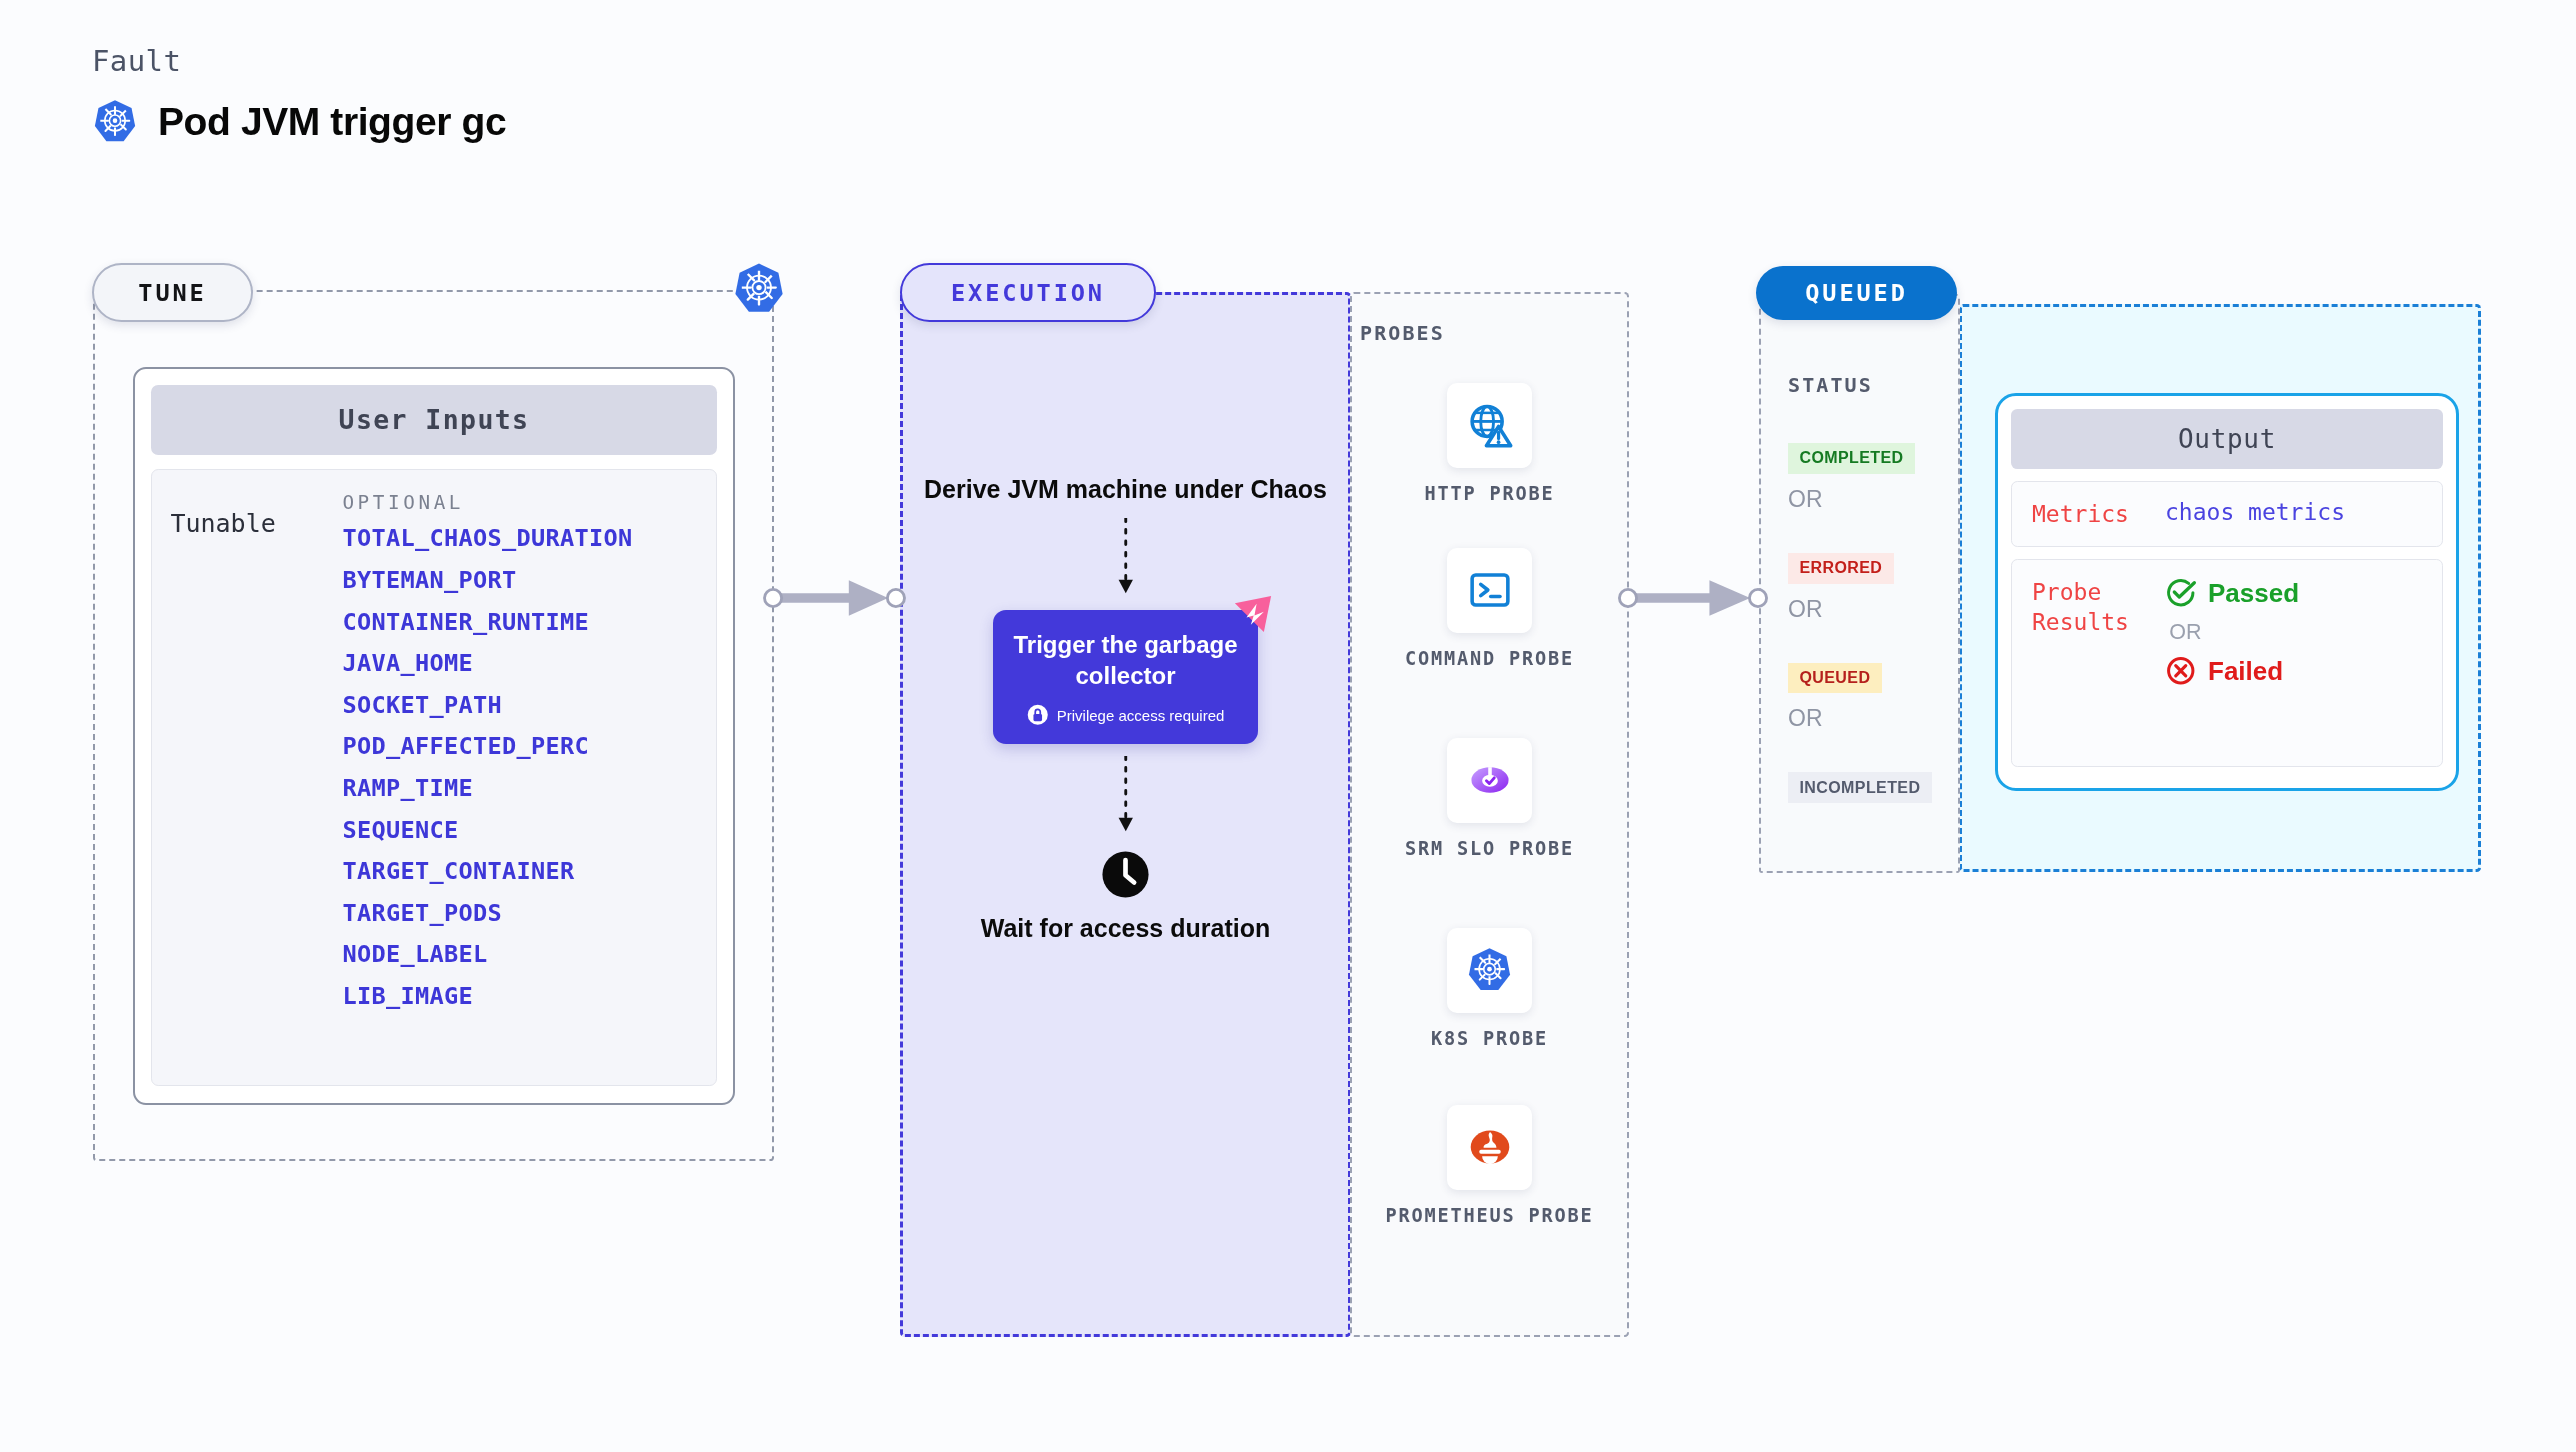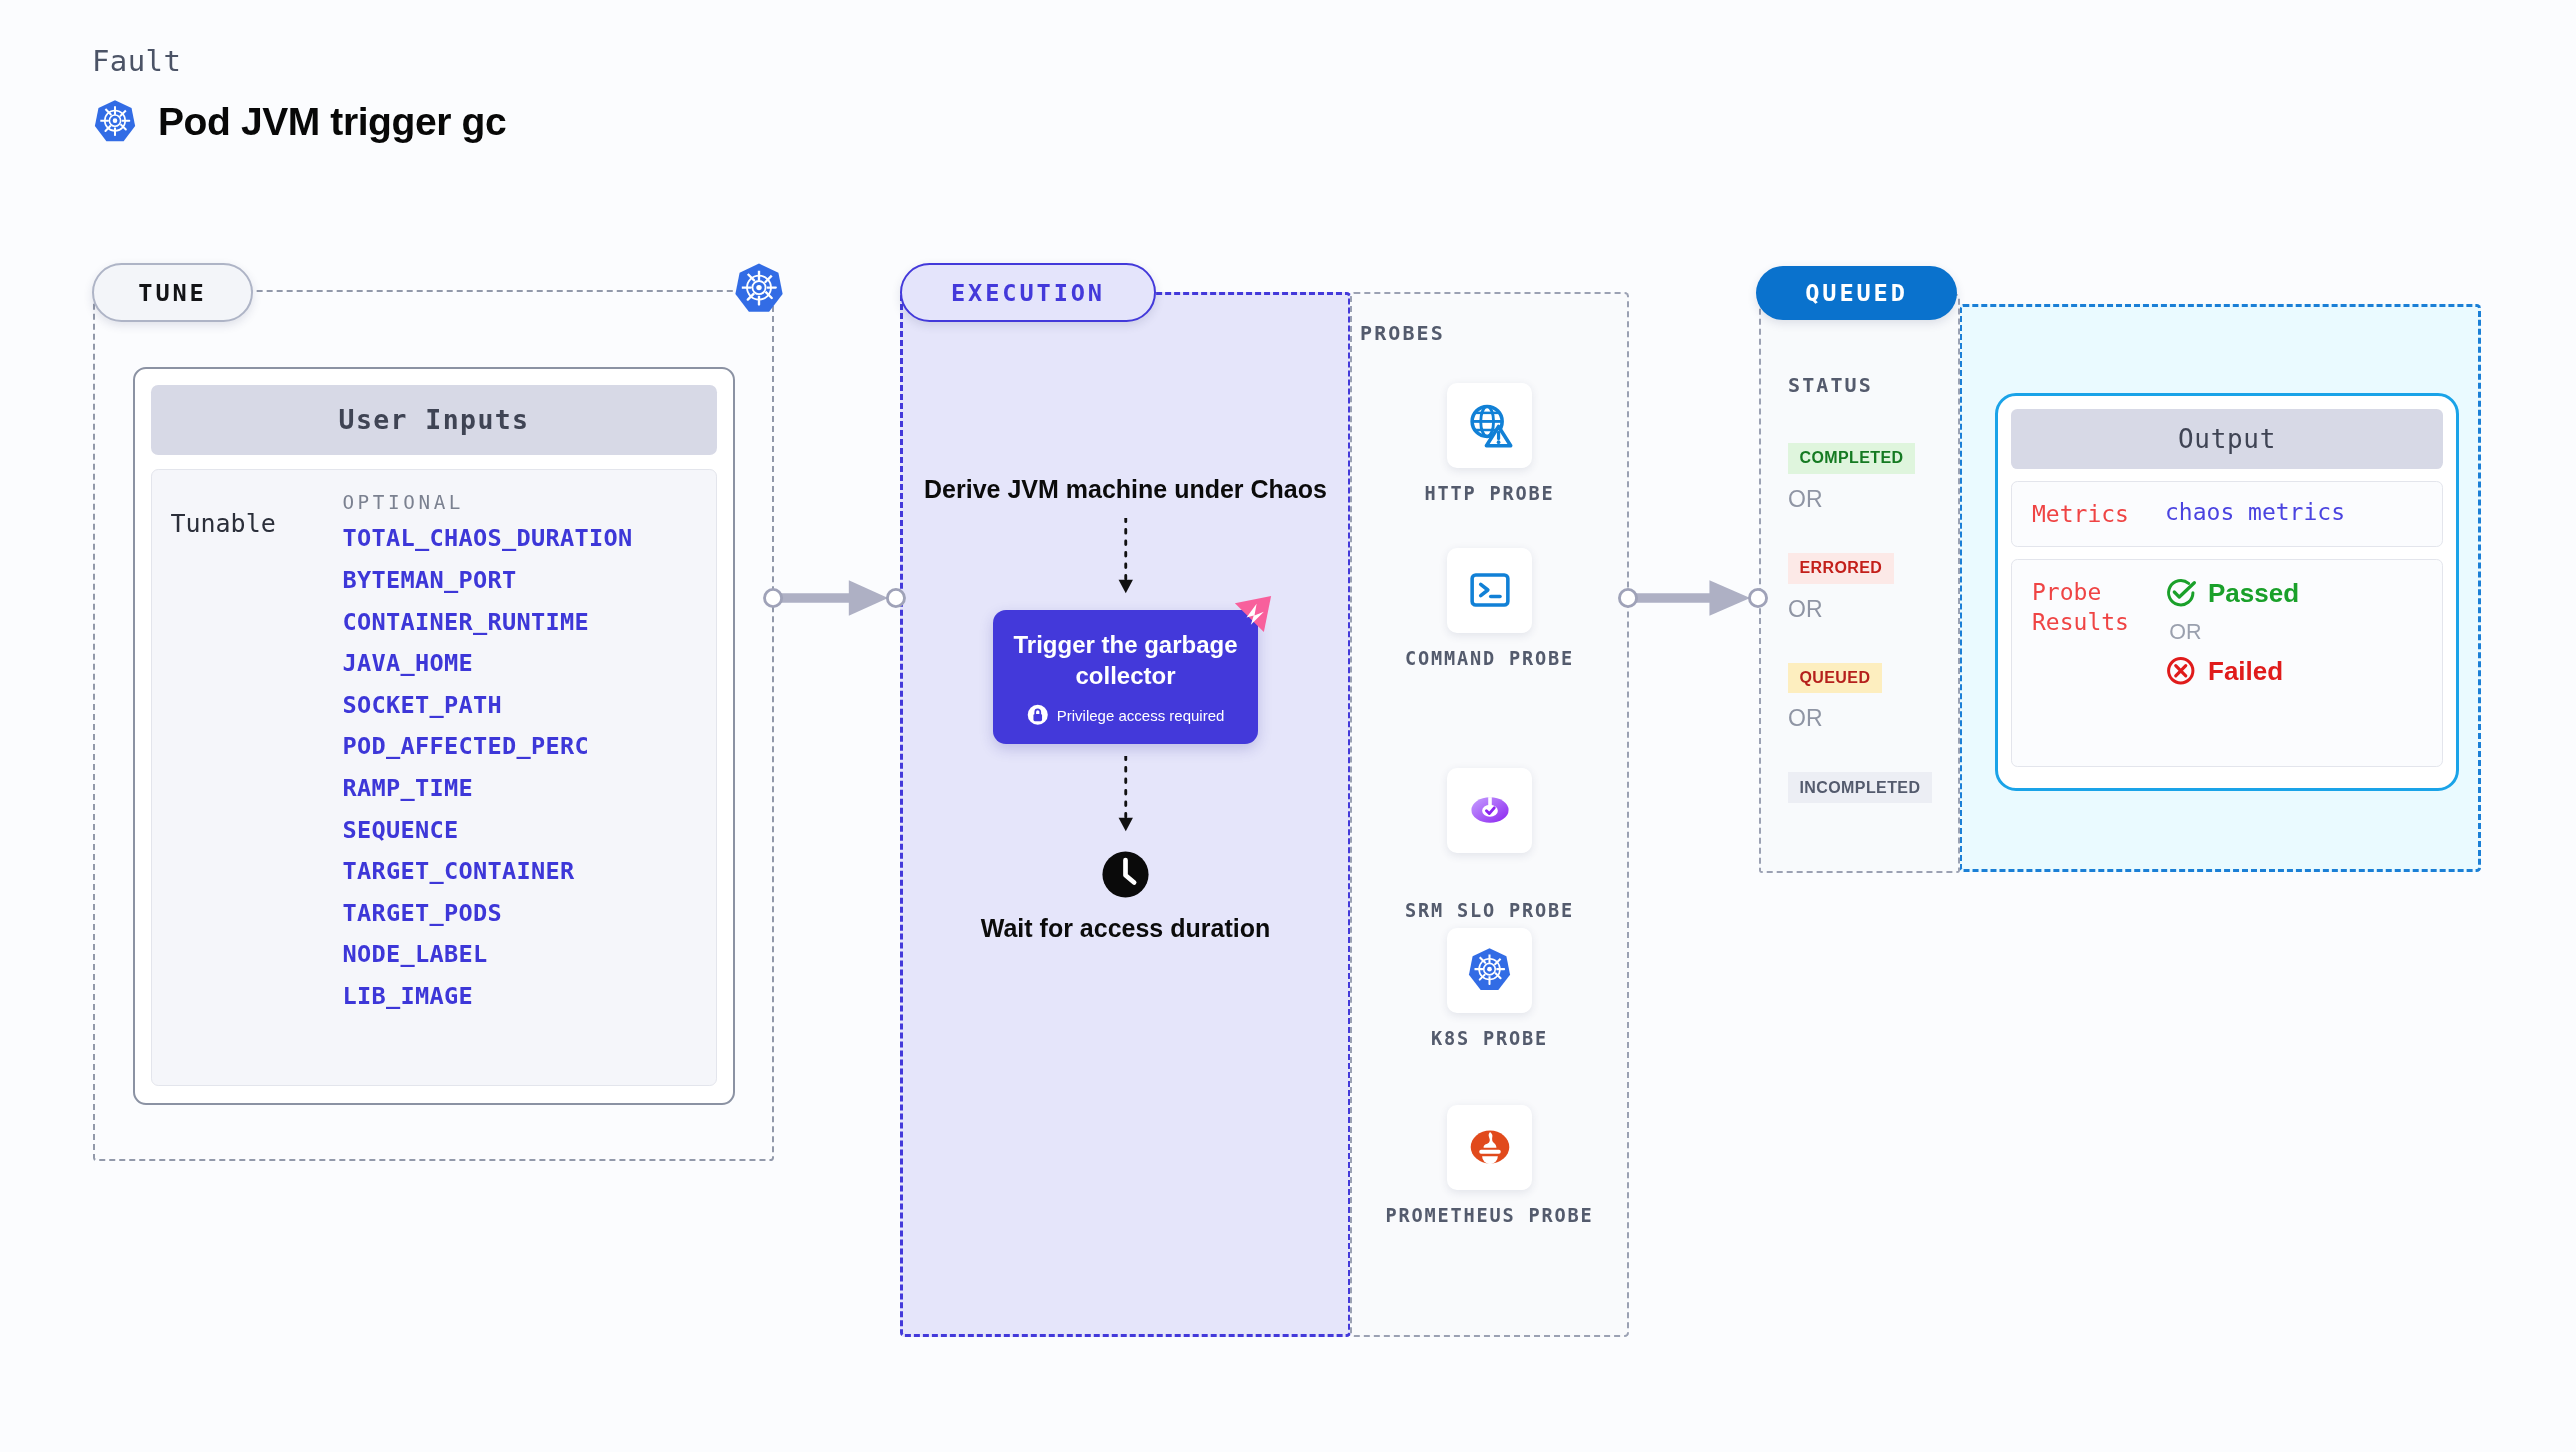--- a/index.html
+++ b/index.html
@@ -359,21 +359,21 @@
         <svg width="50" height="50" viewBox="0 0 70 70">
           <rect x="10" y="14" width="50" height="42" rx="5" fill="none" stroke="#1180d6" stroke-width="5"></rect>
           <path d="M22 27 L32 35 L22 43" fill="none" stroke="#1180d6" stroke-width="5" stroke-linecap="round" stroke-linejoin="round"></path>
           <line x1="36" y1="44" x2="49" y2="44" stroke="#1180d6" stroke-width="5" stroke-linecap="round"></line>
         </svg>
       </span>
     </div>
     <div class="probe-name">COMMAND PROBE</div>
   </div>
 
-  <div class="probe-item" style="left:1350px; top:768px;gap:32px;">
+  <div class="probe-item" style="left:1350px; top:738px;">
     <div class="probe-tile">
       <span>
         <svg width="50" height="50" viewBox="0 0 70 70">
           <defs>
             <linearGradient id="srmg" x1="0" y1="0" x2="1" y2="1">
               <stop offset="0%" stop-color="#c6a0ff"></stop>
               <stop offset="100%" stop-color="#8b23ef"></stop>
             </linearGradient>
           </defs>
           <ellipse cx="35" cy="35" rx="26" ry="18" fill="url(#srmg)"></ellipse>

